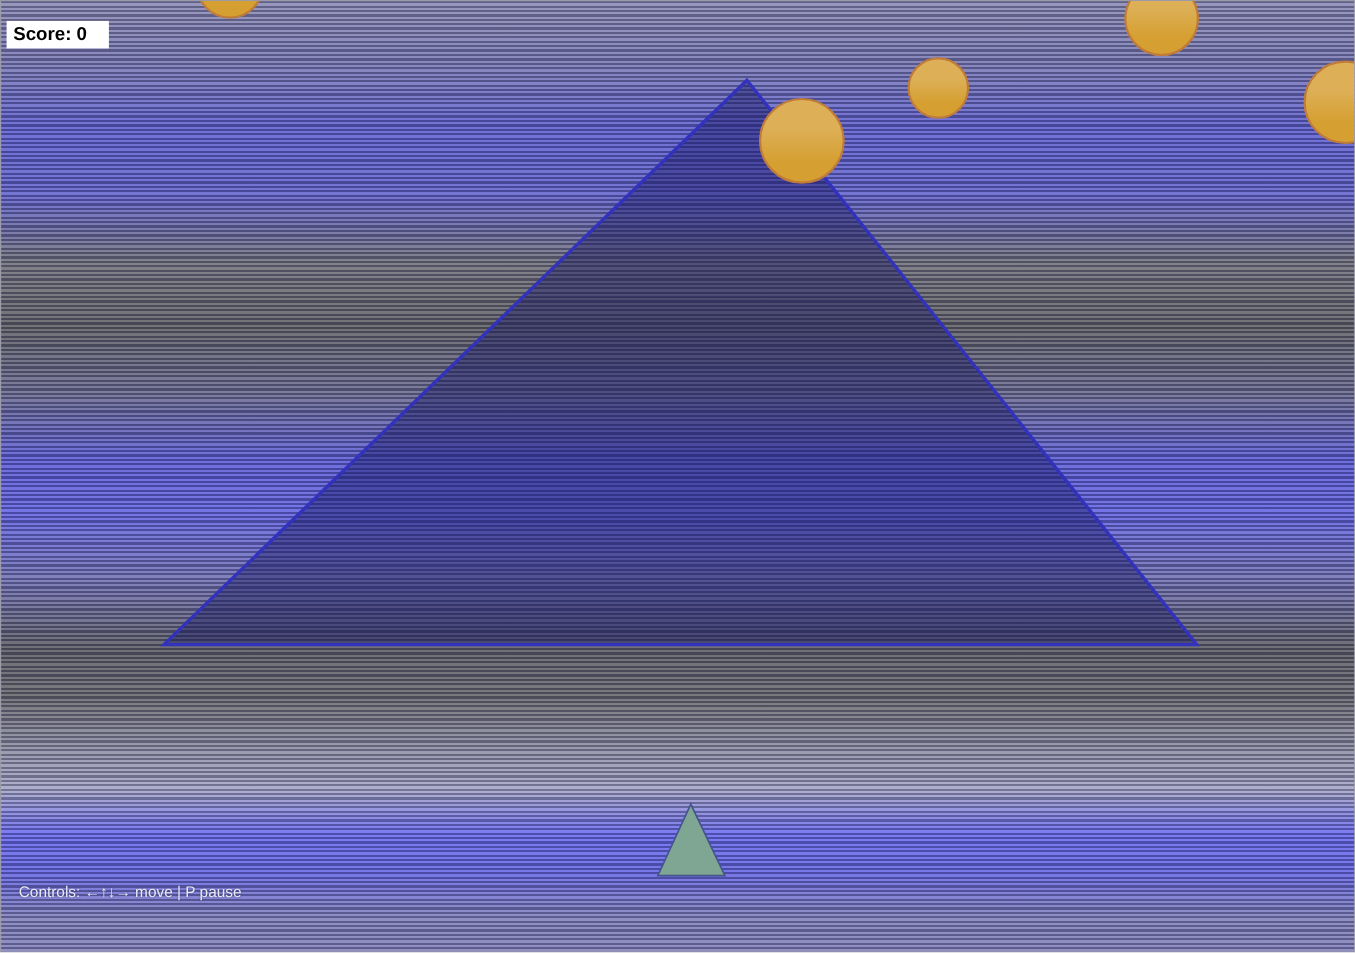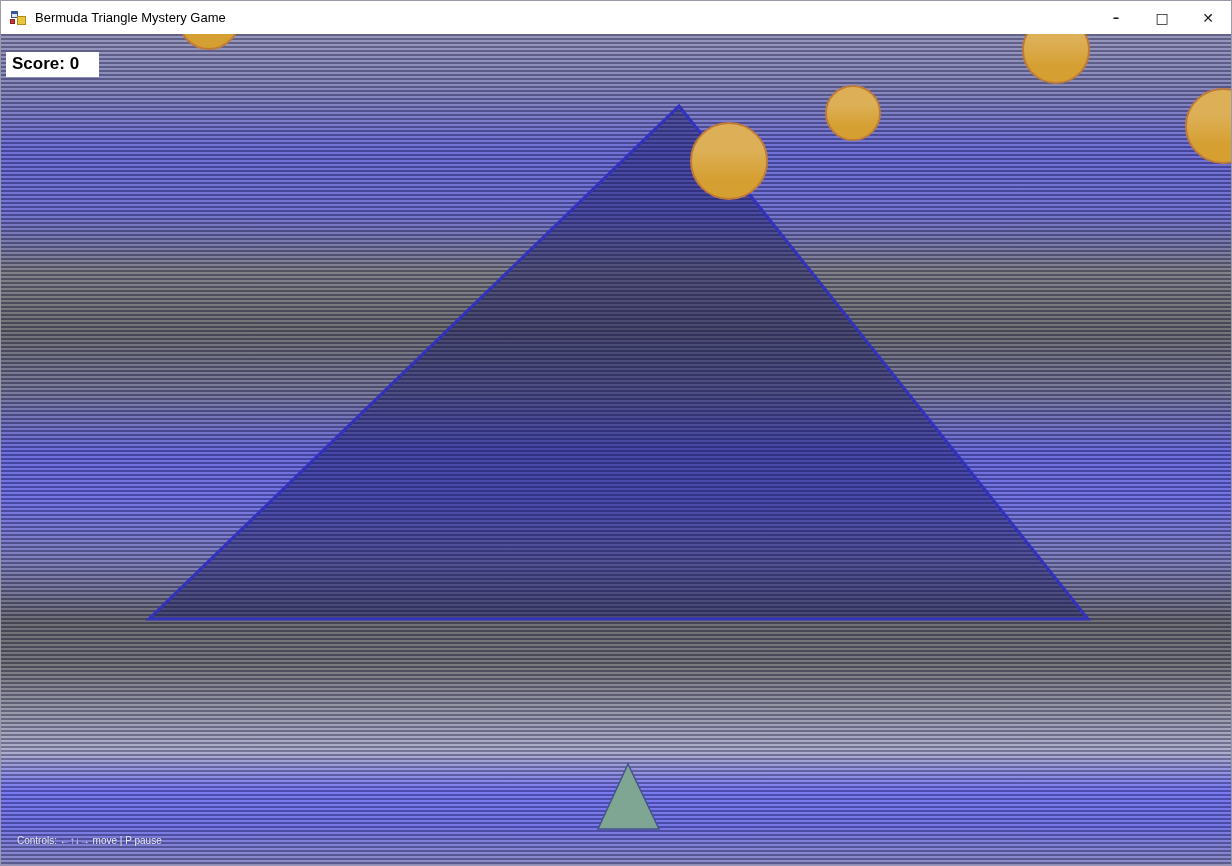--- a/index.html
+++ b/index.html
@@ -57,43 +57,30 @@
   }
   .instructions-box {
     position: absolute; left: 16px; top: 55px;
     background: #ffffff; color: #000000;
     font-size: 12.5px;
     padding: 1px 5px 2px 4px;
     white-space: nowrap;
   }
   .controls-hint {
     position: absolute; left: 16px; top: 801px;
-    color: #e9e9f4; font-size: 10px;
+    color: #e9e9f4; font-size: 14px;
     white-space: nowrap;
     text-shadow: 0 0 2px rgba(40,40,80,0.6);
   }
 </style>
 </head>
 <body>
 
 <div class="window">
 
-  <div class="titlebar">
-    <div class="app-icon">
-      <div class="sq-blue"></div>
-      <div class="sq-red"></div>
-      <div class="sq-yellow"></div>
-    </div>
-    <div class="title-text">Bermuda Triangle Mystery Game</div>
-    <div class="tb-buttons">
-      <button class="tb-btn min">–</button>
-      <button class="tb-btn">□</button>
-      <button class="tb-btn">✕</button>
-    </div>
-  </div>
 
   <div class="game-area" style="background: repeating-linear-gradient(rgba(14, 14, 42, 0.33) 0px, rgba(14, 14, 42, 0.33) 2px, rgba(255, 255, 255, 0.1) 2px, rgba(255, 255, 255, 0.1) 4px), linear-gradient(rgb(140, 140, 182) 0px, rgb(123, 123, 182) 57px, rgb(97, 97, 210) 117px, rgb(101, 101, 205) 177px, rgb(116, 116, 126) 237px, rgb(98, 98, 104) 297px, rgb(109, 109, 146) 357px, rgb(95, 95, 216) 417px, rgb(102, 102, 226) 467px, rgb(116, 116, 180) 527px, rgb(95, 95, 104) 587px, rgb(106, 106, 112) 632px, rgb(142, 142, 162) 677px, rgb(166, 166, 200) 717px, rgb(108, 108, 240) 757px, rgb(104, 104, 228) 792px, rgb(130, 130, 189) 833px);">
     <svg class="game-canvas" viewBox="0 0 1232 833" xmlns="http://www.w3.org/2000/svg">
       <defs>
         <linearGradient id="coinGrad" x1="0" y1="0" x2="0" y2="1">
           <stop id="coinStopTop" offset="0.35" stop-color="#ddb057"></stop>
           <stop id="coinStopBottom" offset="0.75" stop-color="#d59f31"></stop>
         </linearGradient>
       </defs>
     <polygon points="678,72 1087,585 148,585" fill="rgba(25,25,100,0.45)" stroke="#3232bc" stroke-width="3" stroke-linejoin="miter"></polygon>

